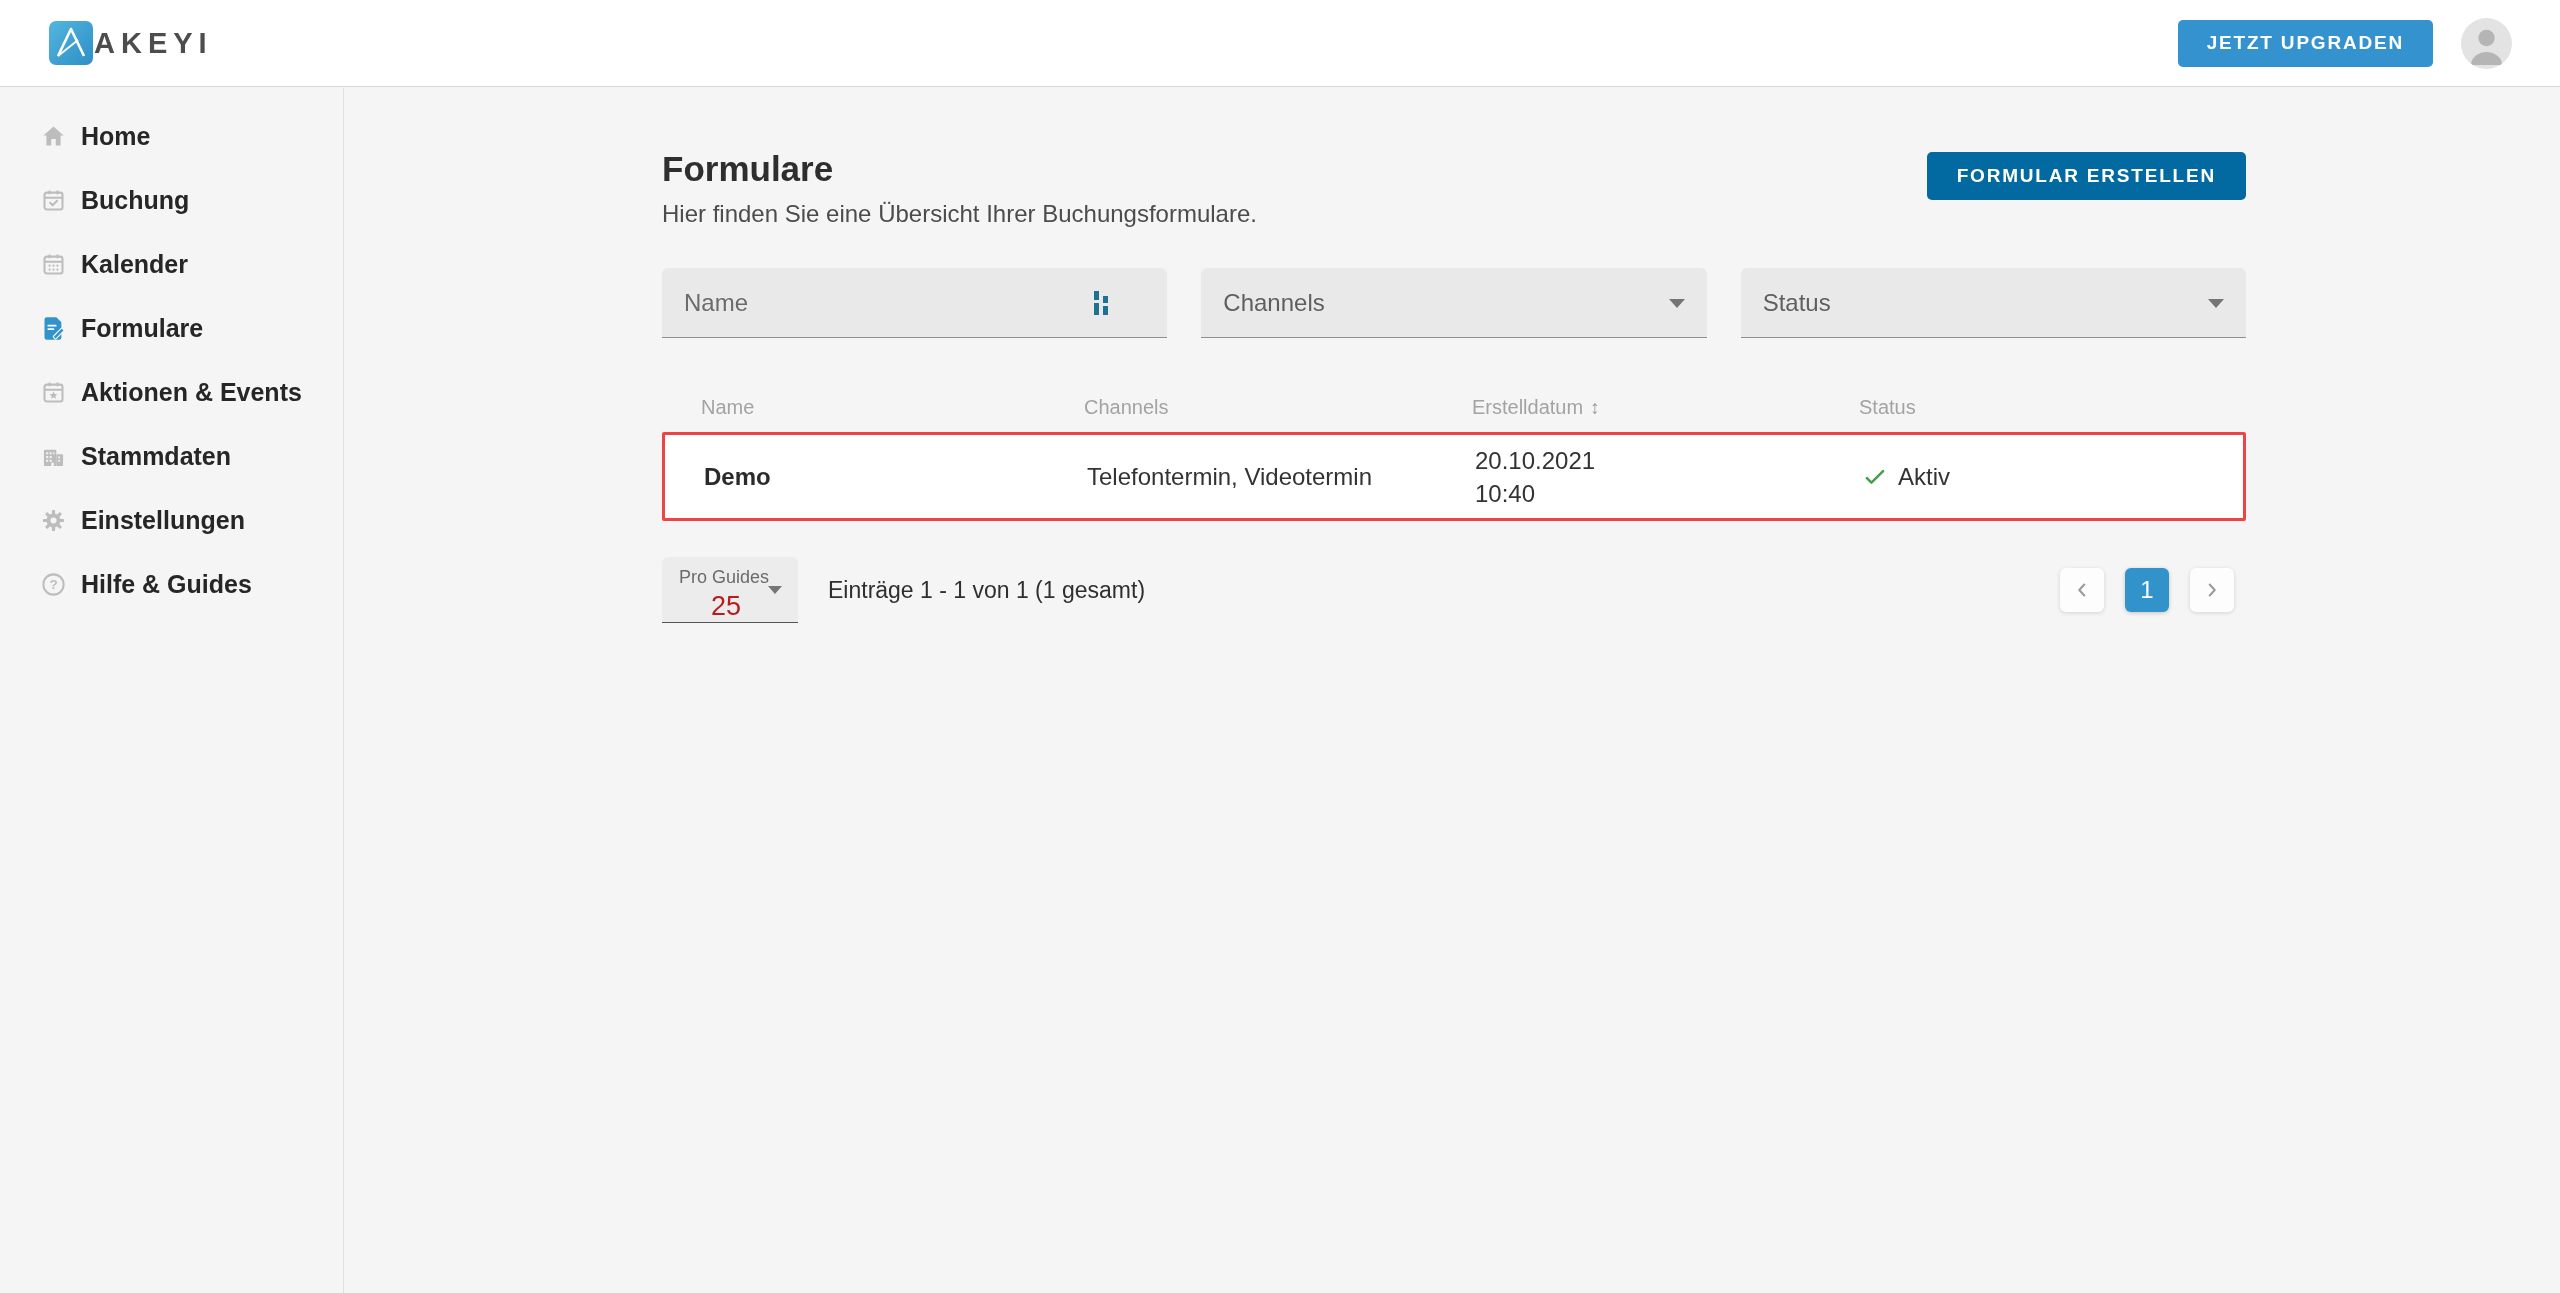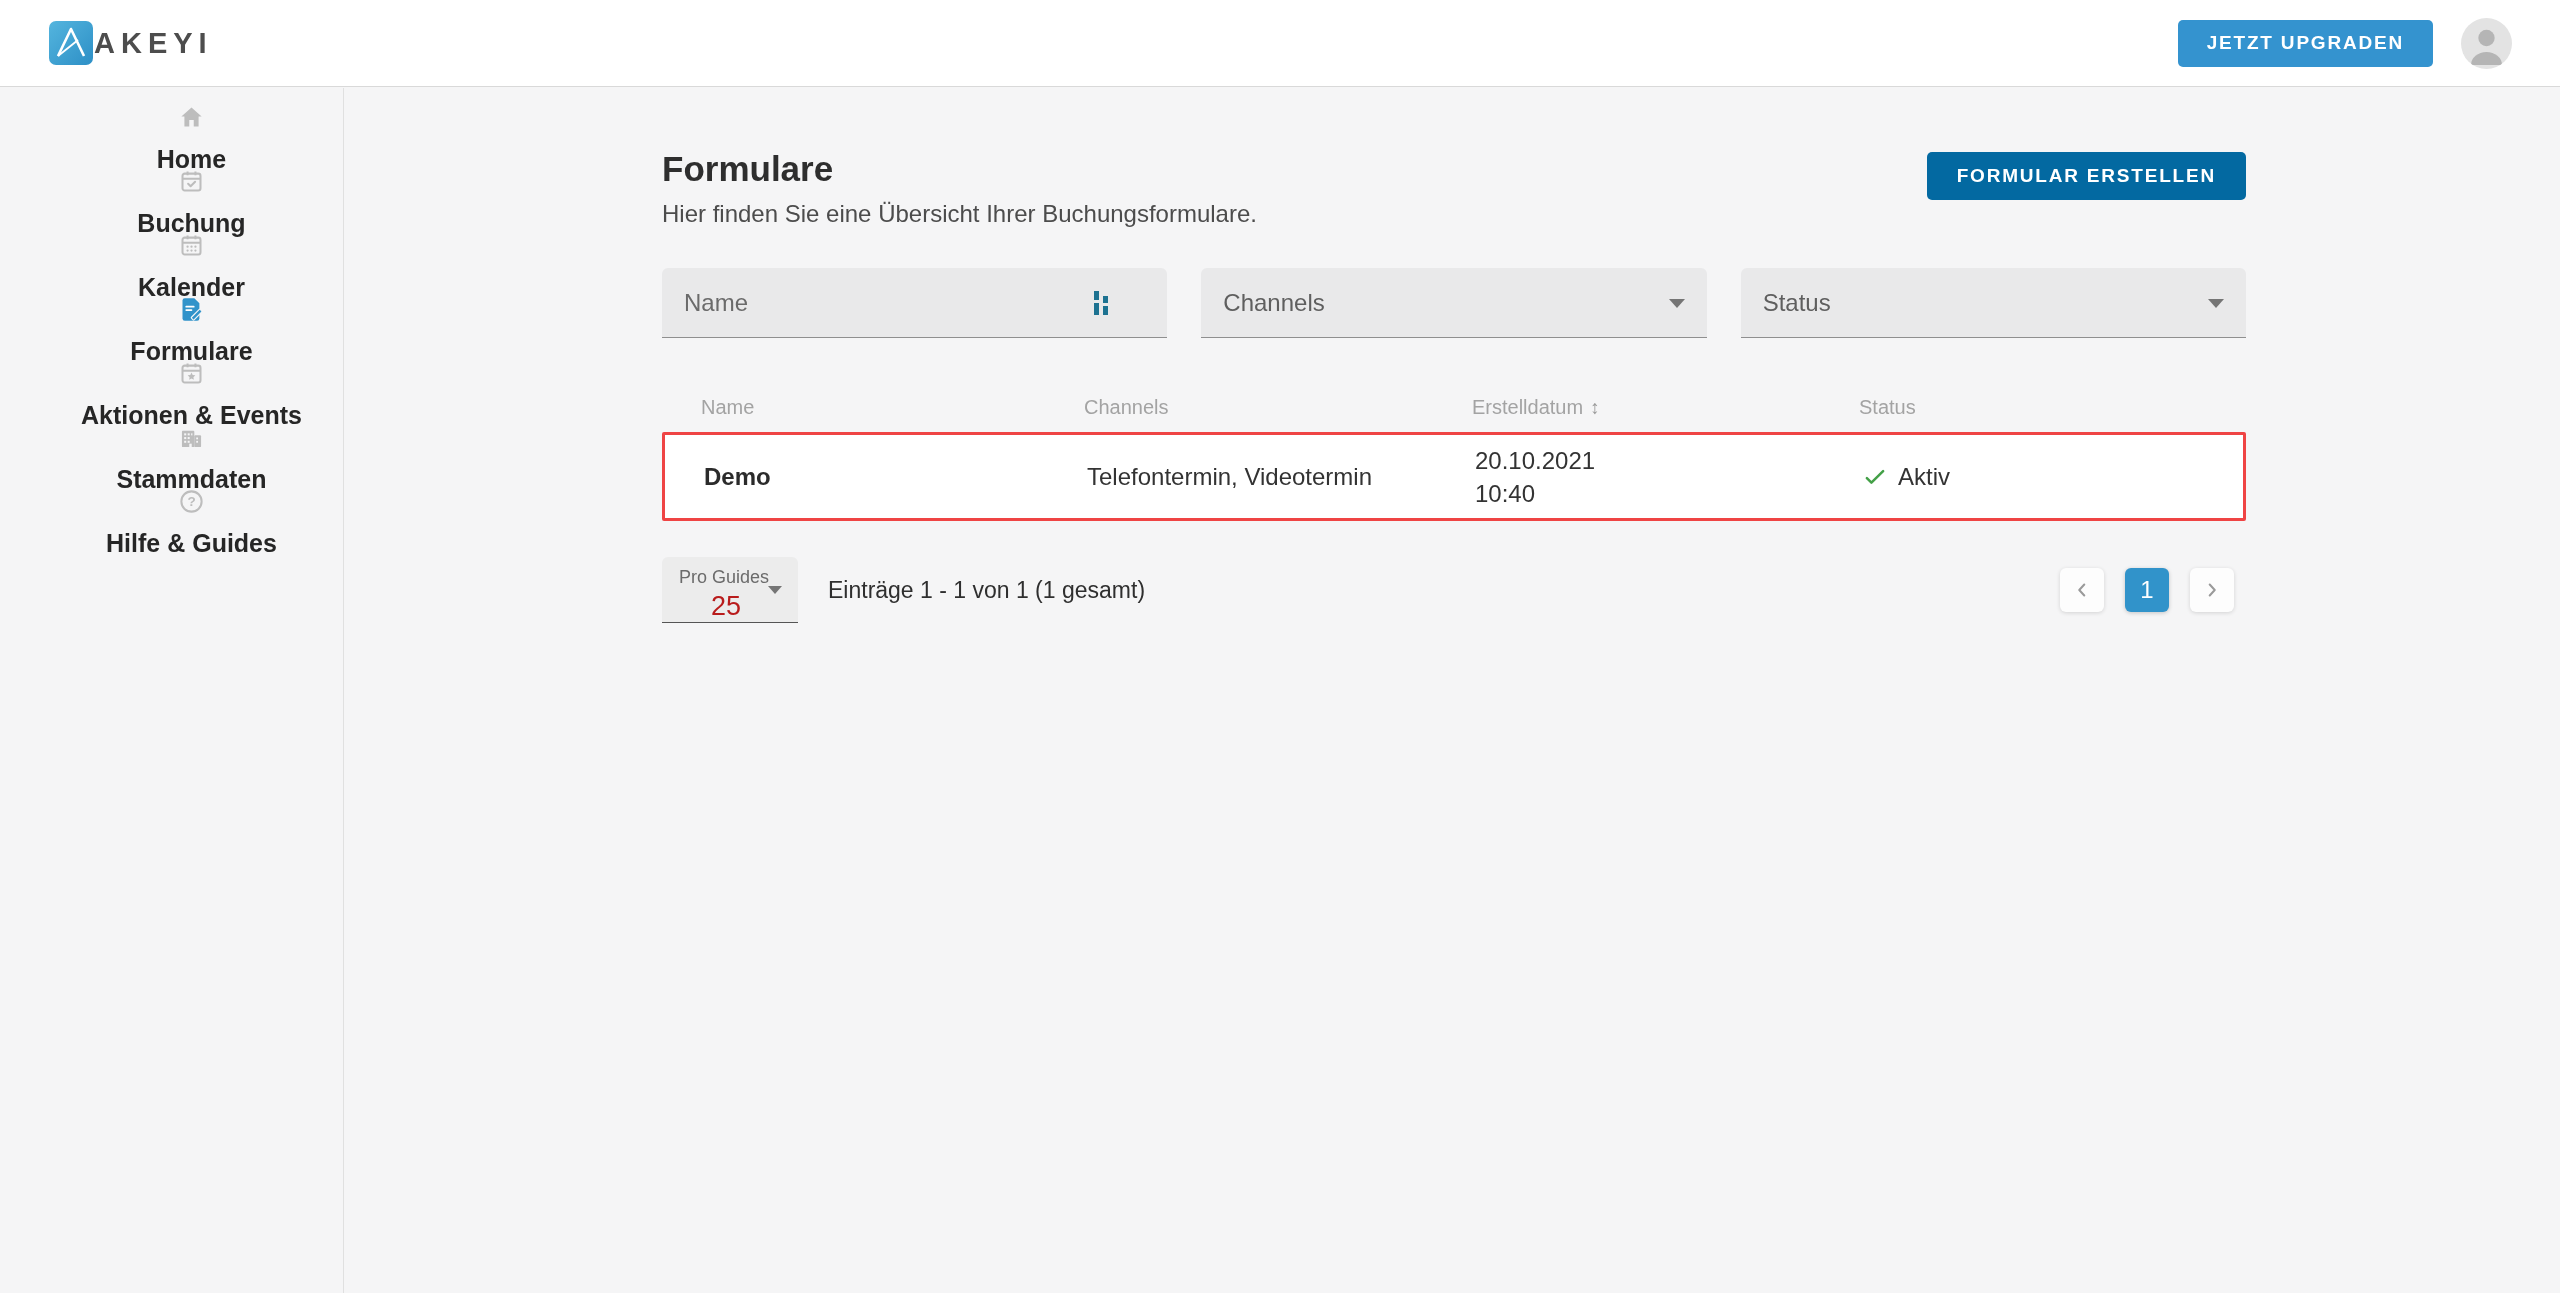--- a/index.html
+++ b/index.html
@@ -27,21 +27,21 @@
   }
   .avatar-wrap { margin-left:28px; width:51px; height:51px; }
 
   
   .sidebar {
     position:absolute; top:88px; left:0; bottom:0; width:344px;
     background:#f5f5f6; border-right:1px solid #e0e0e0; padding-top:16px;
   }
   .nav-item {
     height:64px; display:flex; align-items:center; gap:14px;
-    padding-left:40px; cursor:pointer;flex-direction:column;
+    padding-left:40px; cursor:pointer;
   }
   .nav-item .nav-label { font-size:25px; font-weight:bold; color:#262626; }
   .nav-item.active .nav-label { color:#262626; }
   .nav-icon { width:27px; height:27px; flex:0 0 27px; display:flex; align-items:center; justify-content:center; }
   .nav-sub {
     height:50px; display:flex; align-items:center;
     background:#ececec; border-left:8px solid #3193ca;
     padding-left:72px; cursor:pointer;
   }
   .nav-sub .nav-sub-label { font-size:25px; color:#3da0da; }
@@ -246,20 +246,39 @@
             <rect x="8.6" y="14.9" width="1.8" height="1.8"></rect>
           <rect x="16.2" y="12" width="1.6" height="1.6"></rect>
             <rect x="16.2" y="15" width="1.6" height="1.6"></rect>
           <rect x="10" y="17.5" width="2.2" height="3"></rect>
         </g>
       </svg>
     </span>
     <span class="nav-label">Stammdaten</span>
   </div>
 
+  <div class="nav-item">
+    <span class="nav-icon">
+      <svg width="27" height="27" viewBox="0 0 24 24">
+        <g fill="#bdbdbd">
+          <rect x="10.6" y="2.6" width="2.8" height="4.4" rx="0.8" transform="rotate(0 12 12)"></rect>
+          <rect x="10.6" y="2.6" width="2.8" height="4.4" rx="0.8" transform="rotate(45 12 12)"></rect>
+          <rect x="10.6" y="2.6" width="2.8" height="4.4" rx="0.8" transform="rotate(90 12 12)"></rect>
+          <rect x="10.6" y="2.6" width="2.8" height="4.4" rx="0.8" transform="rotate(135 12 12)"></rect>
+          <rect x="10.6" y="2.6" width="2.8" height="4.4" rx="0.8" transform="rotate(180 12 12)"></rect>
+          <rect x="10.6" y="2.6" width="2.8" height="4.4" rx="0.8" transform="rotate(225 12 12)"></rect>
+          <rect x="10.6" y="2.6" width="2.8" height="4.4" rx="0.8" transform="rotate(270 12 12)"></rect>
+          <rect x="10.6" y="2.6" width="2.8" height="4.4" rx="0.8" transform="rotate(315 12 12)"></rect>
+          <circle cx="12" cy="12" r="6.2"></circle>
+        </g>
+        <circle cx="12" cy="12" r="2.7" fill="#f5f5f6"></circle>
+      </svg>
+    </span>
+    <span class="nav-label">Einstellungen</span>
+  </div>
 
   <div class="nav-item">
     <span class="nav-icon">
       <svg width="27" height="27" viewBox="0 0 24 24">
         <circle cx="12" cy="12" r="9" fill="none" stroke="#bdbdbd" stroke-width="1.8"></circle>
         <text x="12" y="16.3" text-anchor="middle" font-size="12" font-weight="bold" fill="#bdbdbd" font-family="Liberation Sans, sans-serif">?</text>
       </svg>
     </span>
     <span class="nav-label">Hilfe &amp; Guides</span>
   </div>

